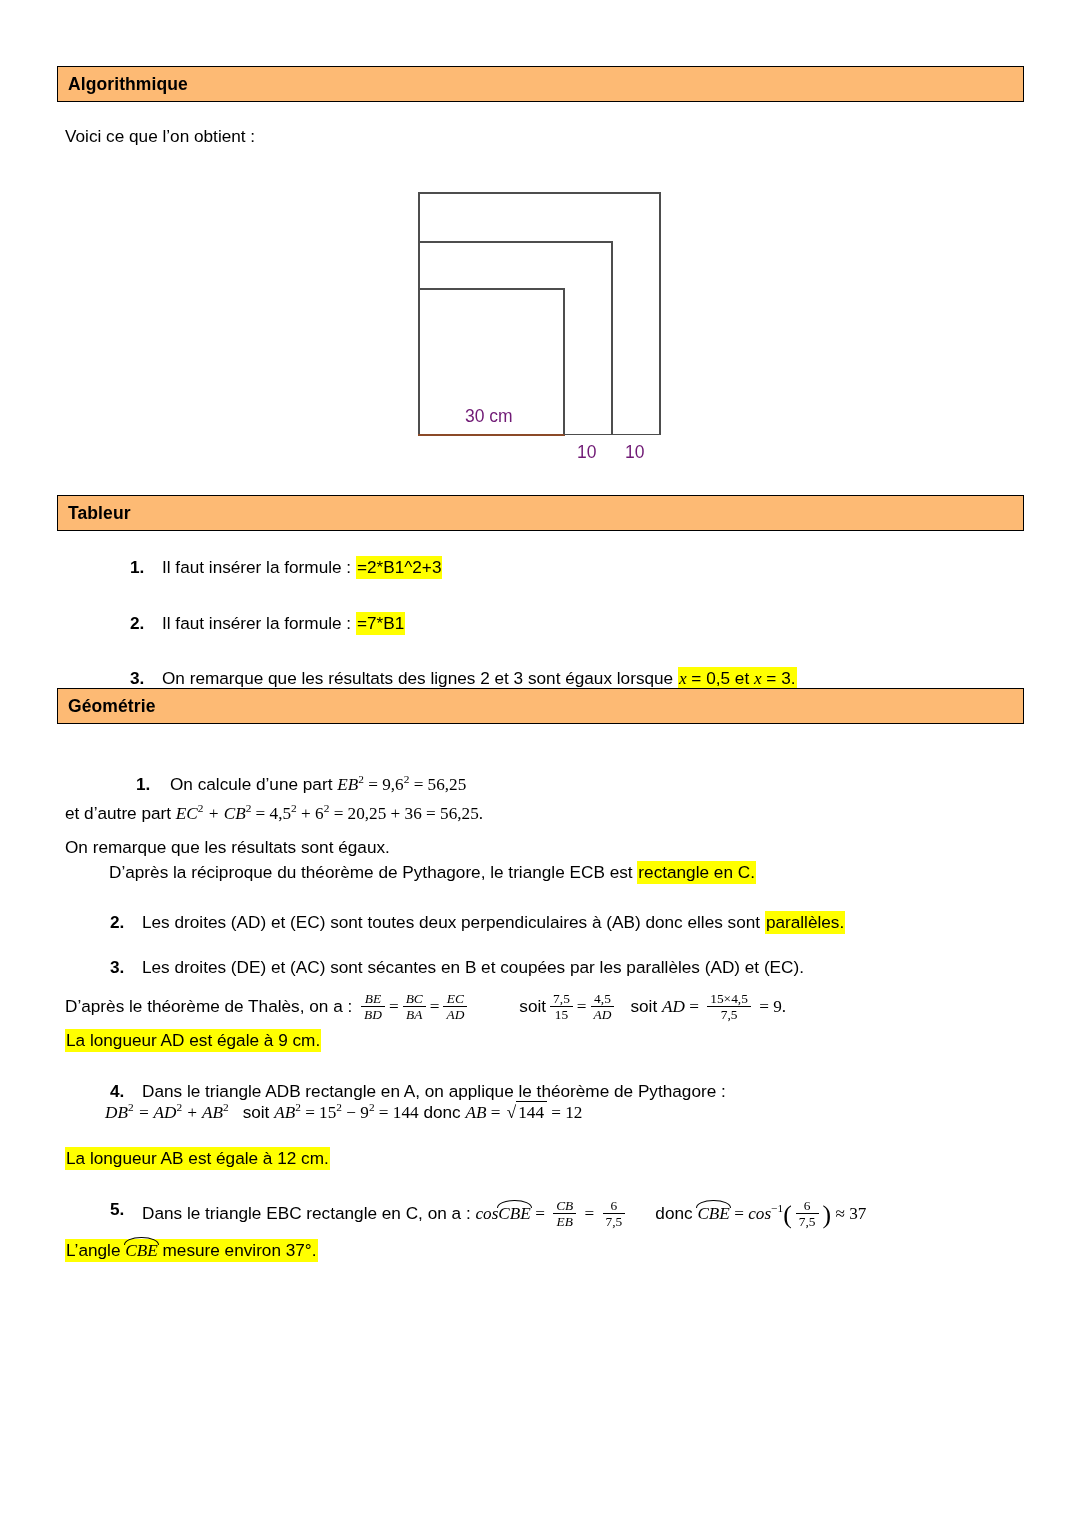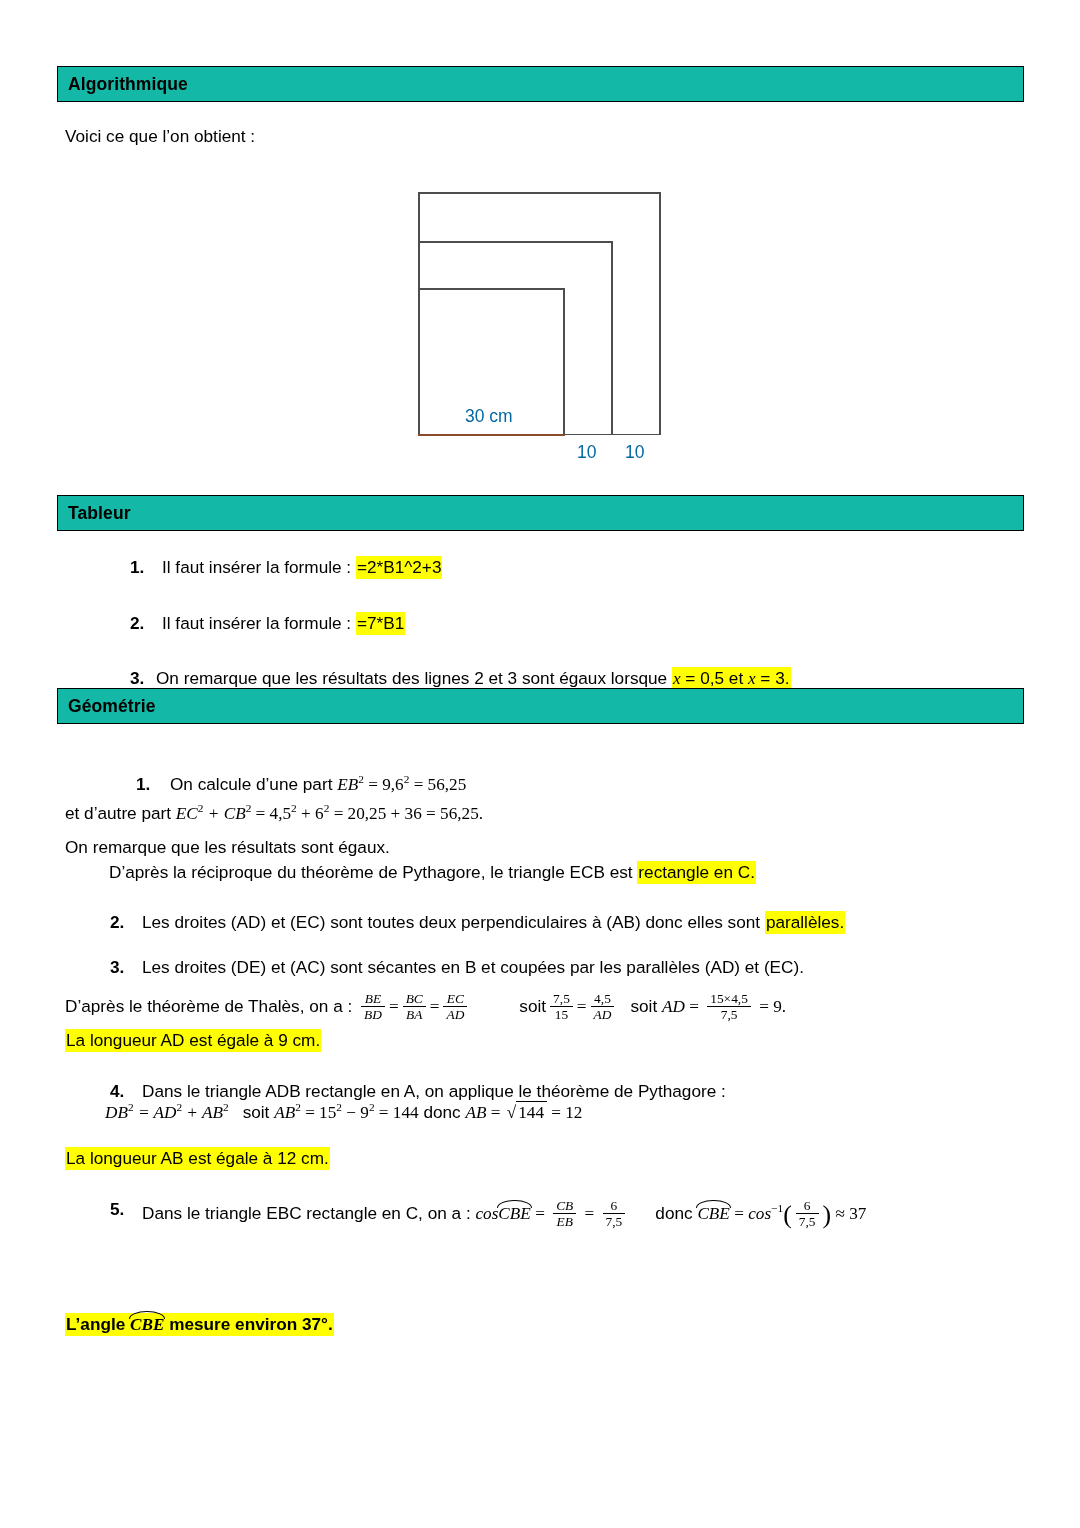--- a/index.html
+++ b/index.html
@@ -25,21 +25,21 @@
   }
 
   
   .section-box {
     position: absolute;
     left: 57px;
     width: 967px;
     height: 36px;
     border: 1.6px solid #000000;
     box-sizing: border-box;
-    background: #14b8a6;
+    background: #fdba74;
   }
   .section-box .section-title {
     position: absolute;
     left: 10px;
     top: 50%;
     transform: translateY(-50%);
     font-size: 17.5px;
     font-weight: bold;
     letter-spacing: 0.1px;
     white-space: nowrap;
@@ -136,21 +136,21 @@
   .fline {
     position: absolute;
     background: #4d4d4d;
   }
   .fline.brown { background: #8b4a28; }
 
   .figlabel {
     position: absolute;
     font-size: 17.5px;
     white-space: nowrap;
-    color: #0369a1;
+    color: #701a75;
   }
 </style>
 </head>
 <body>
 
 <div class="page">
 
   <div class="section-box" id="box-algorithmique">
     <span class="section-title">Algorithmique</span>
   </div>
@@ -186,21 +186,21 @@
   <div class="numbody" style="left:162px; top:557px;">
     <span>Il faut insérer la formule : </span><span class="hl">=2*B1^2+3</span>
   </div>
 
   <div class="numlabel" style="left:130px; top:613px;">2.</div>
   <div class="numbody" style="left:162px; top:613px;">
     <span>Il faut insérer la formule : </span><span class="hl">=7*B1</span>
   </div>
 
   <div class="numlabel" style="left:130px; top:668px;">3.</div>
-  <div class="numbody" style="left:156px; top:668px;">
+  <div class="numbody" style="left:162px; top:668px;">
     <span>On remarque que les résultats des lignes 2 et 3 sont égaux lorsque </span><span class="hl"><span class="ital">x</span><span> = 0,5 et </span><span class="ital">x</span><span> = 3.</span></span>
   </div>
 
   <div class="section-box" id="box-geometrie">
     <span class="section-title">Géométrie</span>
   </div>
 
   <div class="numlabel" style="left:136px; top:774px;">1.</div>
   <div class="numbody" style="left:170px; top:774px;">
     <span>On calcule d’une part </span><span class="mathser">EB</span><sup class="exp mathup">2</sup><span class="mathup"> = 9,6</span><sup class="exp mathup">2</sup><span class="mathup"> = 56,25</span>
@@ -241,17 +241,17 @@
 
   <div class="numbody" style="left:65px; top:1148px;">
     <span class="hl">La longueur AB est égale à 12 cm.</span>
   </div>
 
   <div class="numlabel" style="left:110px; top:1199px;">5.</div>
   <div class="numbody" style="left:142px; top:1199px;">
     <span>Dans le triangle EBC rectangle en C, on a : </span><span class="mathser">cos</span><span class="angarc mathser">CBE</span><span class="mathup"> = </span><span class="frac mathser"><span class="num">CB</span><span class="den">EB</span></span><span class="mathup"> = </span><span class="frac mathup"><span class="num">6</span><span class="den">7,5</span></span><span style="display:inline-block;width:26px;"></span><span>donc</span>&nbsp;<span class="angarc mathser">CBE</span><span class="mathup"> = </span><span class="mathser">cos</span><sup class="exp mathup">−1</sup><span class="mathup" style="font-size:1.5em;vertical-align:middle;">(</span><span class="frac mathup"><span class="num">6</span><span class="den">7,5</span></span><span class="mathup" style="font-size:1.5em;vertical-align:middle;">)</span><span class="mathup"> ≈ 37</span>
   </div>
 
-  <div class="numbody" style="left:65px; top:1312px;font-weight:bold;">
+  <div class="numbody" style="left:65px; top:1238px;">
     <span class="hl"><span>L’angle </span><span class="angarc mathser">CBE</span><span> mesure environ 37°.</span></span>
   </div>
 
 </div>
 
 </body></html>

